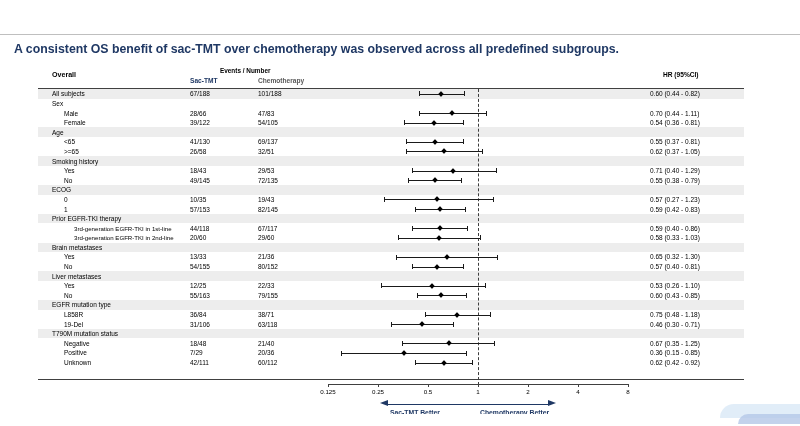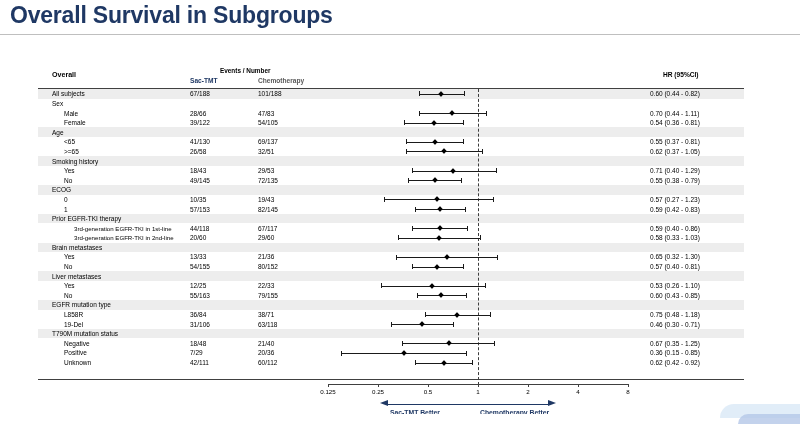--- a/index.html
+++ b/index.html
@@ -105,22 +105,22 @@
   .footer-swoosh2 {
     position:absolute; right:0; bottom:2px; width:62px; height:10px;
     background:#B4C7E7; border-radius:10px 0 0 0; opacity:0.8;
   }
 </style>
 </head>
 <body>
 
 <div class="slide">
 
-  <div class="title">Overall Survival in Subgroups</div>
   <div class="title-rule"></div>
+  <div class="subtitle">A consistent OS benefit of sac-TMT over chemotherapy was observed across all predefined subgroups.</div>
 
   <div class="plot">
     <div class="hdr-subgroup">Overall</div>
     <div class="hdr-events">Events / Number</div>
     <div class="hdr-sac">Sac-TMT</div>
     <div class="hdr-chemo">Chemotherapy</div>
     <div class="hdr-hr">HR (95%CI)</div>
 
     <div class="rule-top"></div>
     <div class="rows" id="rows">

